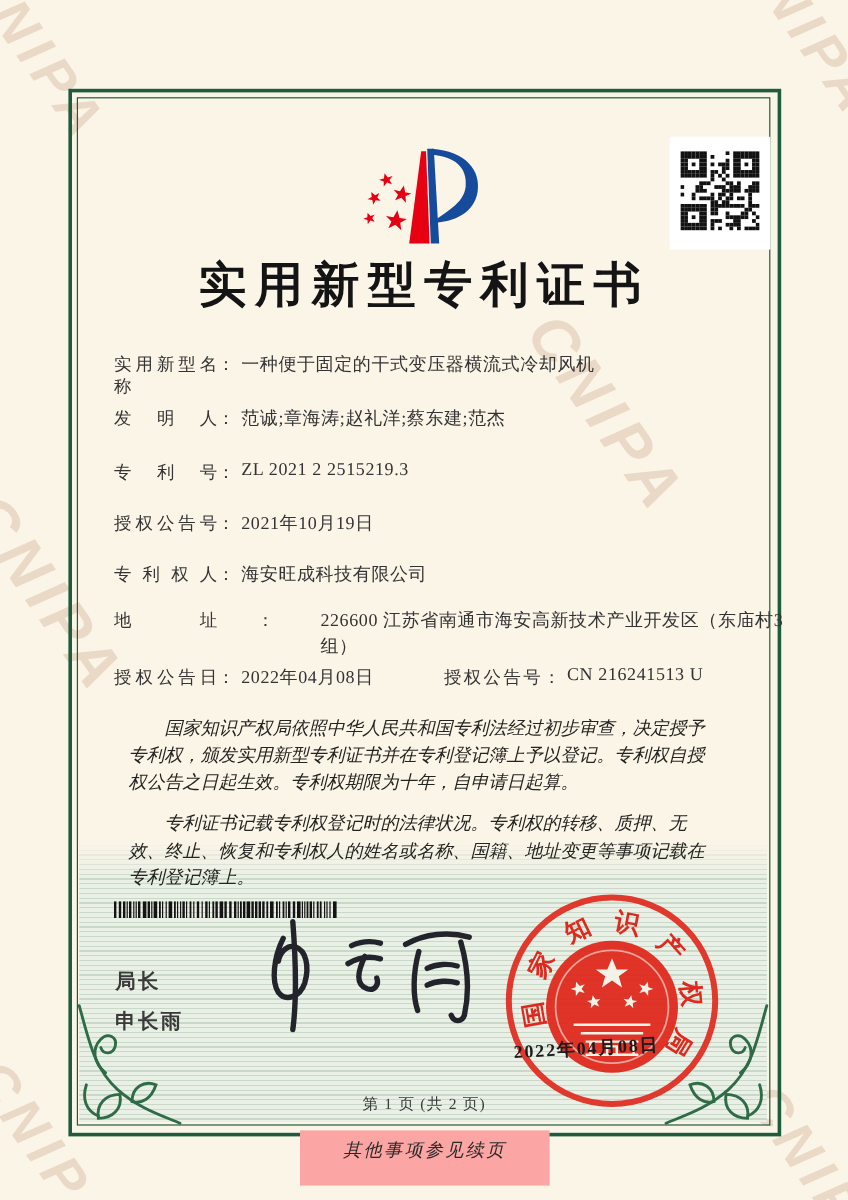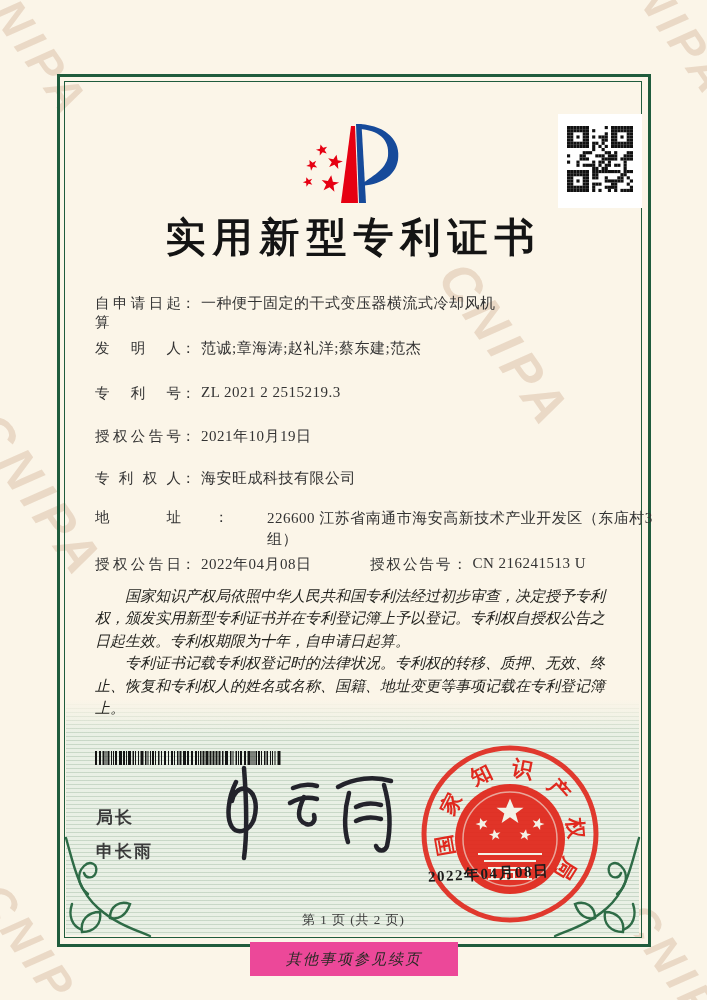--- a/index.html
+++ b/index.html
@@ -35,35 +35,35 @@
   
   .row{position:absolute; left:95px; display:flex; align-items:flex-start; font-size:15px; color:#333;}
   .lbl{display:inline-block; width:86px; font-size:14.5px; text-align:justify; text-align-last:justify; color:#333; flex:none;}
   .colon{width:16px; flex:none; font-size:14.5px;}
   .val{margin-left:4px; letter-spacing:0.5px;}
   .val-wrap{width:398px; line-height:21px;}
   .row2{position:absolute; display:flex; font-size:15px; color:#333;}
   .lbl2{font-size:14.5px; letter-spacing:2px;}
   .paras{position:absolute; left:95px; top:585px; width:518px;
     font-style:italic; font-size:15px; line-height:22.4px; color:#23231f;}
-  .paras p{margin:0; text-indent:2em;font-style:italic;}
+  .paras p{margin:12px; text-indent:2em;font-style:italic;}
   .barcode{position:absolute; left:95px; top:751px;}
   .signer{position:absolute; left:96px; font-family:"Liberation Sans","DejaVu Sans",sans-serif;
     font-size:17px; font-weight:600; color:#3a3a3a; letter-spacing:2px;}
   .signature{position:absolute; left:198px; top:758px;}
   .seal{position:absolute; left:418px; top:742px; width:184px; height:184px;}
   .seal svg{position:absolute; left:0; top:0;}
   .seal-ring-char{position:absolute; left:50%; top:50%; font-size:21px; font-weight:700;
     color:#e0291e; font-family:"Liberation Serif",serif;}
   .seal-date{position:absolute; left:428px; top:863px; width:180px; font-size:15px;
     color:#1c1c1c; letter-spacing:1.5px; transform:rotate(-3deg); font-weight:600;}
   .page-footer{position:absolute; left:65px; top:911px; width:577px; text-align:center;
     font-size:13px; color:#3a3a3a; letter-spacing:1px;}
-  .cont-note{position:absolute; left:250px; top:942px; width:208px; height:34px;
-    background:#ec4899; text-align:center; line-height:34px;
+  .cont-note{position:absolute; left:250px; top:942px; width:208px; height:46px;
+    background:#fca5a5; text-align:center; line-height:34px;
     font-style:italic; font-size:15px; color:#2a2a26; letter-spacing:2px;}
   .ornament{position:absolute;}
 </style>
 </head>
 <body>
 
 <div class="page">
 
   <div class="wm" style="left:30px;top:42px;">CNIPA</div>
   <div class="wm" style="left:672px;top:22px;">CNIPA</div>
@@ -338,21 +338,21 @@
         <rect x="53.43" y="62.86" width="3.14" height="3.14" fill="#111"></rect>
         <rect x="56.57" y="62.86" width="3.14" height="3.14" fill="#111"></rect>
         <rect x="59.71" y="62.86" width="3.14" height="3.14" fill="#111"></rect>
         <rect x="62.86" y="62.86" width="3.14" height="3.14" fill="#111"></rect>
       </svg>
   </div>
 
   <div class="doc-title">实用新型专利证书</div>
 
   <div class="row" style="top:294px;">
-    <span class="lbl">自申请日起算</span>
+    <span class="lbl">实用新型名称</span>
     <span class="colon">：</span>
     <span class="val">一种便于固定的干式变压器横流式冷却风机</span>
   </div>
   <div class="row" style="top:339px;">
     <span class="lbl">发明人</span>
     <span class="colon">：</span>
     <span class="val">范诚;章海涛;赵礼洋;蔡东建;范杰</span>
   </div>
   <div class="row" style="top:384px;justify-content:flex-end;">
     <span class="lbl">专利号</span>

